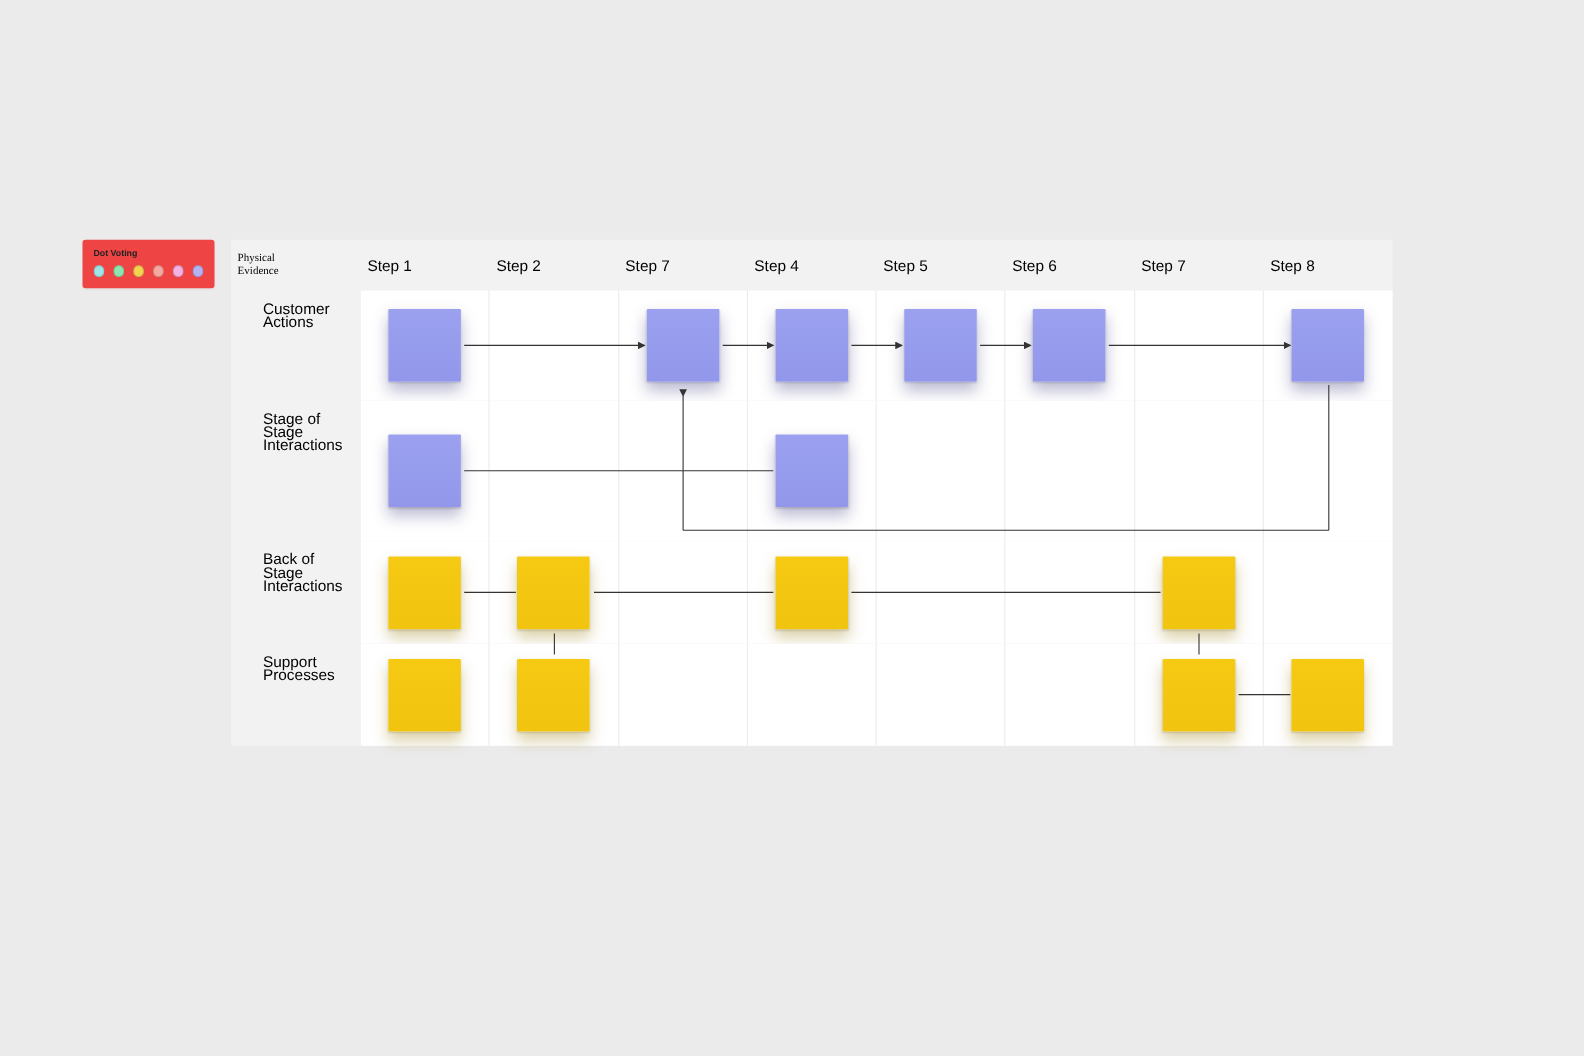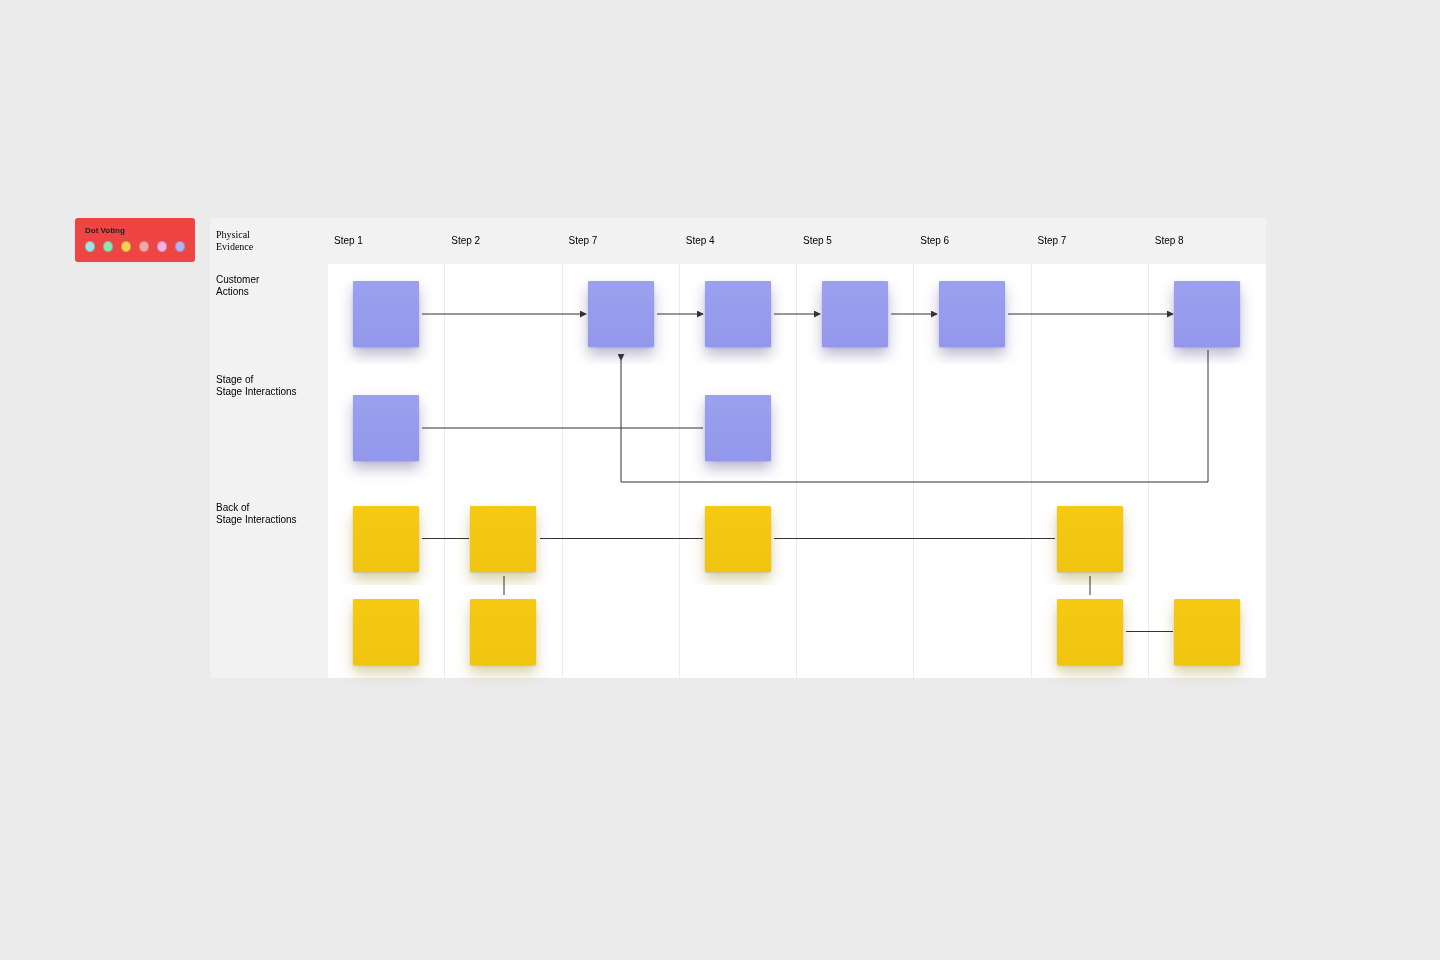--- a/index.html
+++ b/index.html
@@ -64,42 +64,43 @@
     padding: 8px 6px;
     font-size: 10px;
     line-height: 12px;
     color: #000;
     display: flex;
     align-items: center;
     font-family: Liberation Serif, serif;
   }
   .cat-row {
     padding: 10px 6px;
-    font-size: 10px;
+    font-size: 14px;
     line-height: 12px;
     color: #000;
+    margin-left: 23px;
   }
   .cat-r1 { height: 100px; }
   .cat-r2 { height: 128px; }
   .cat-r3 { height: 93px; }
   .cat-r4 { height: 93px; }
 
   
   .header-row {
     position: absolute;
     left: 118px;
     top: 0;
     height: 46px;
     display: flex;
     background: #f2f2f2;
   }
   .step-head {
     width: 117.25px;
     padding: 8px 6px;
-    font-size: 10px;
+    font-size: 14px;
     line-height: 12px;
     color: #000;
     display: flex;
     align-items: center;
   }
 
   
   .row {
     position: absolute;
     left: 118px;
@@ -177,20 +178,24 @@
       <div>Actions</div>
     </div>
     <div class="cat-row cat-r2">
       <div>Stage of</div>
       <div>Stage Interactions</div>
     </div>
     <div class="cat-row cat-r3">
       <div>Back of</div>
       <div>Stage Interactions</div>
     </div>
+    <div class="cat-row cat-r4">
+      <div>Support</div>
+      <div>Processes</div>
+    </div>
   </div>
 
   <div class="header-row">
     <div class="step-head">Step 1</div>
     <div class="step-head">Step 2</div>
     <div class="step-head">Step 7</div>
     <div class="step-head">Step 4</div>
     <div class="step-head">Step 5</div>
     <div class="step-head">Step 6</div>
     <div class="step-head">Step 7</div>

